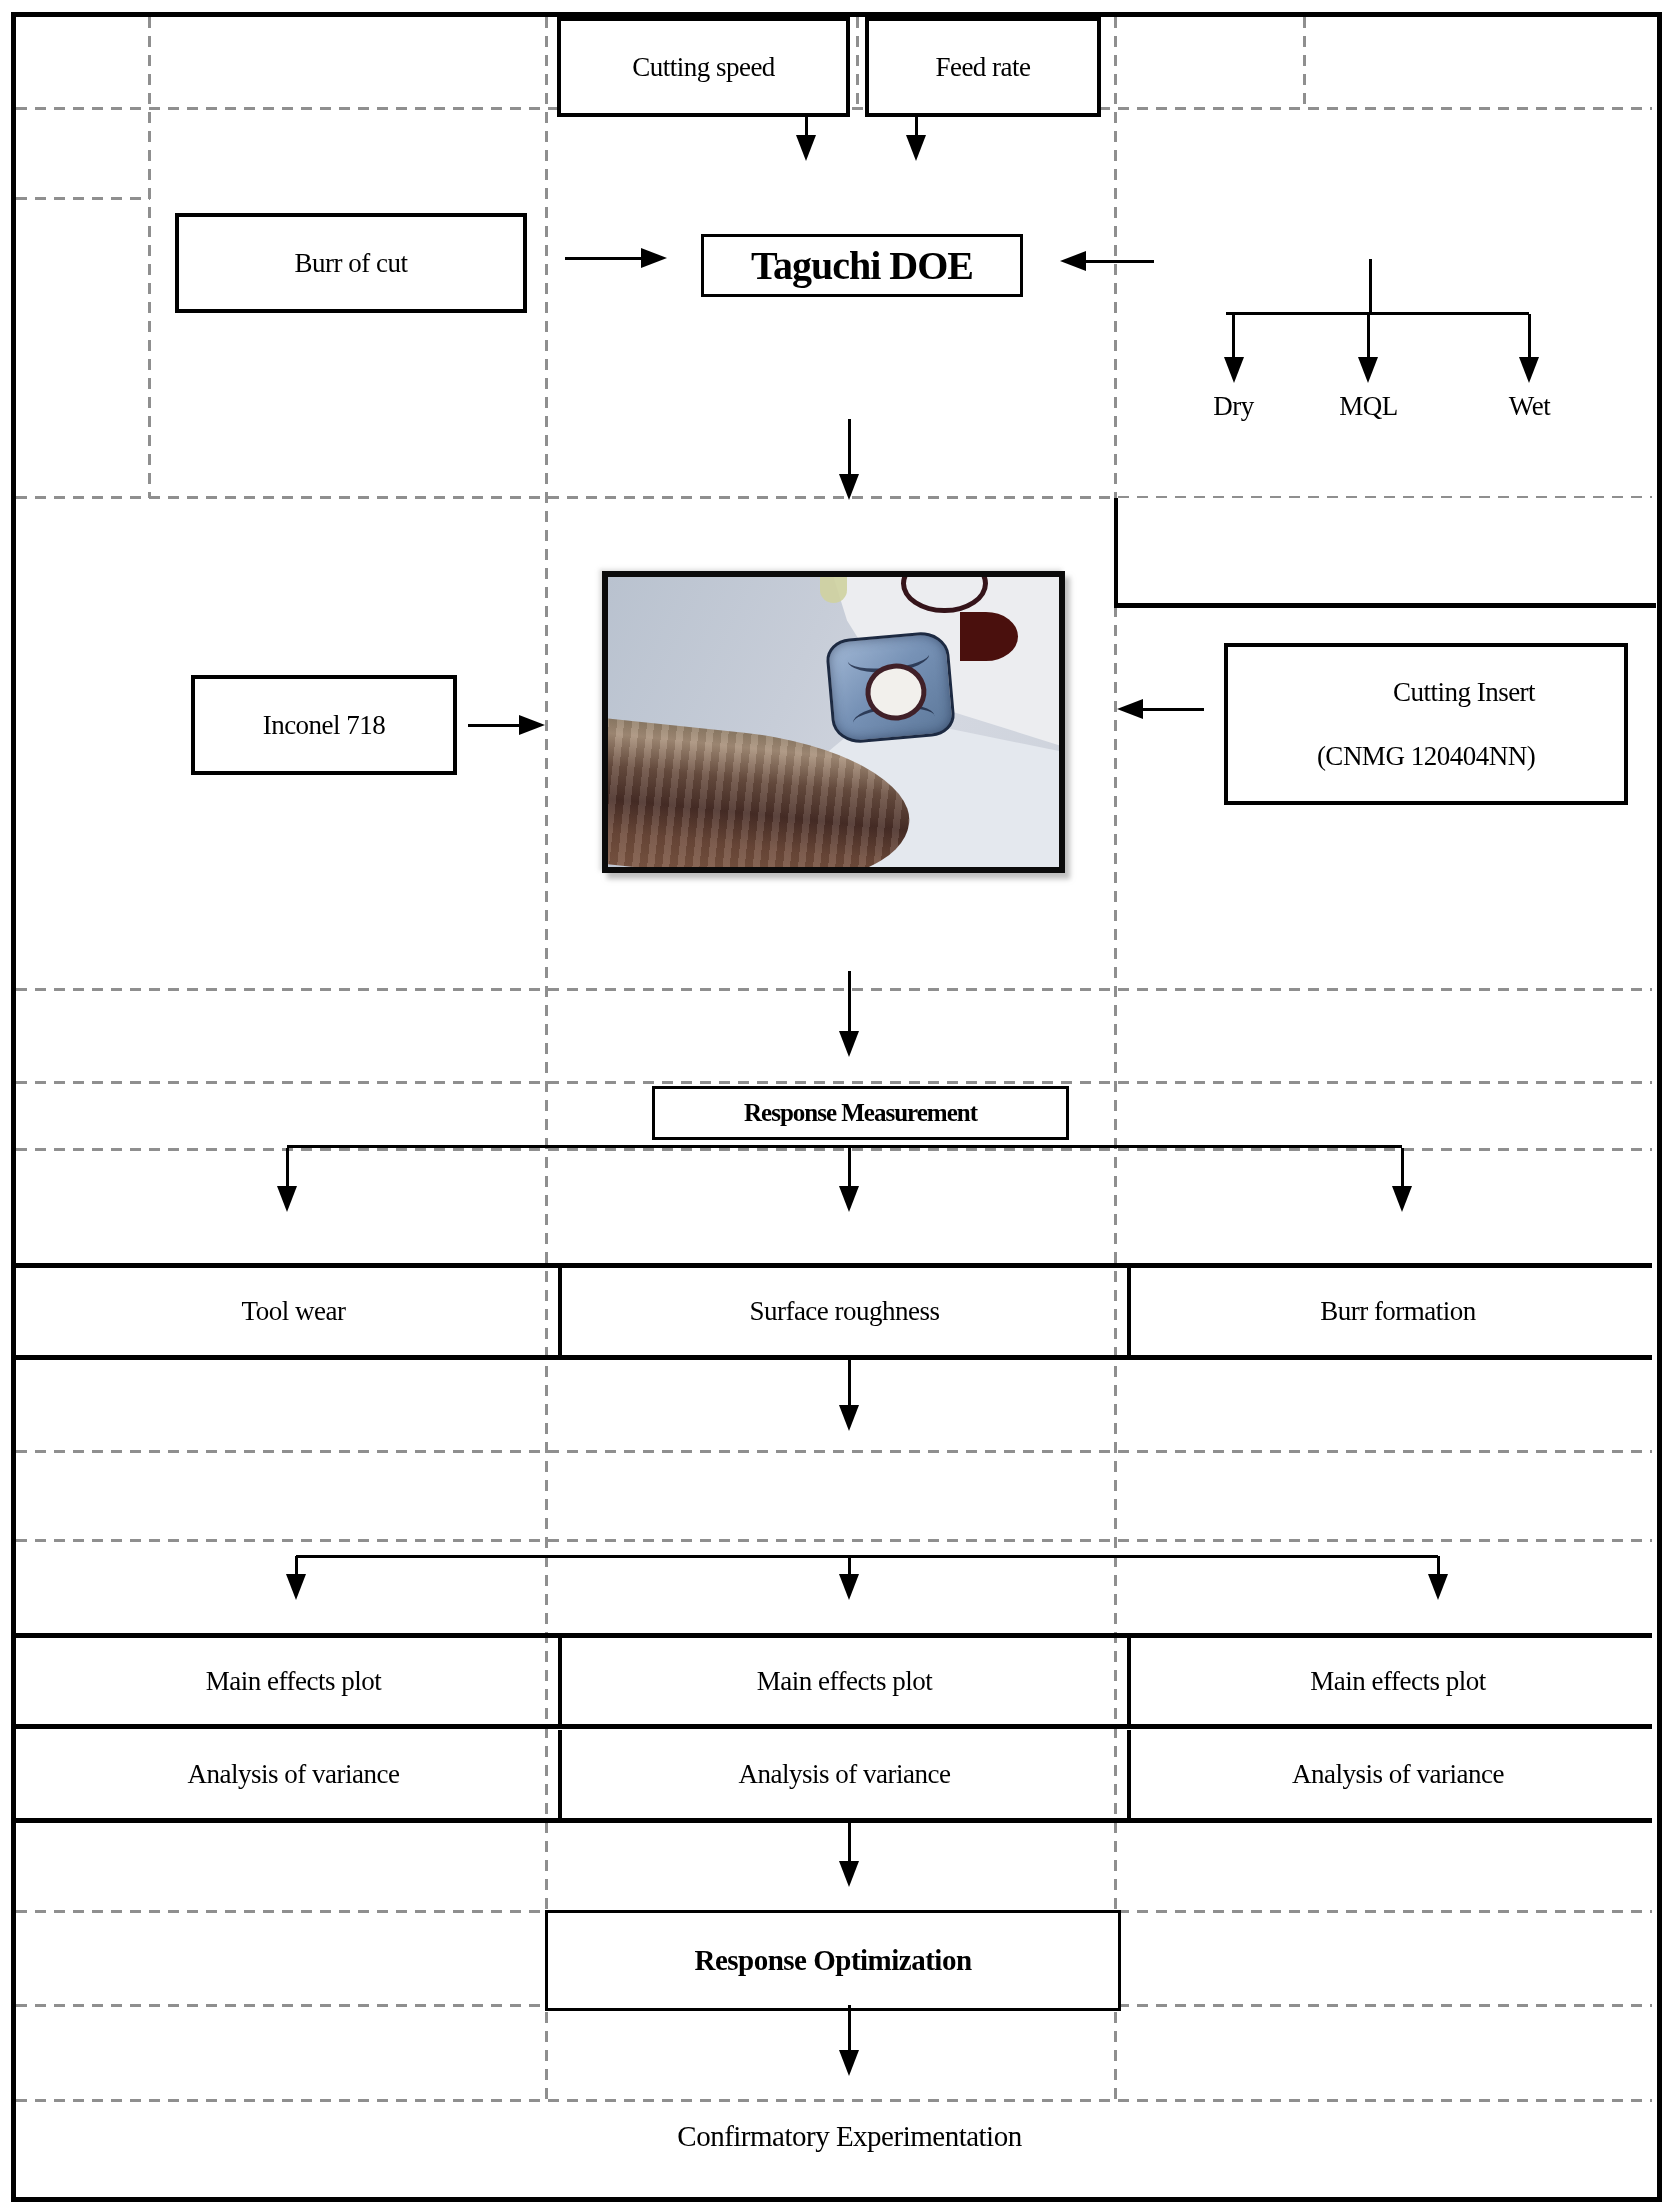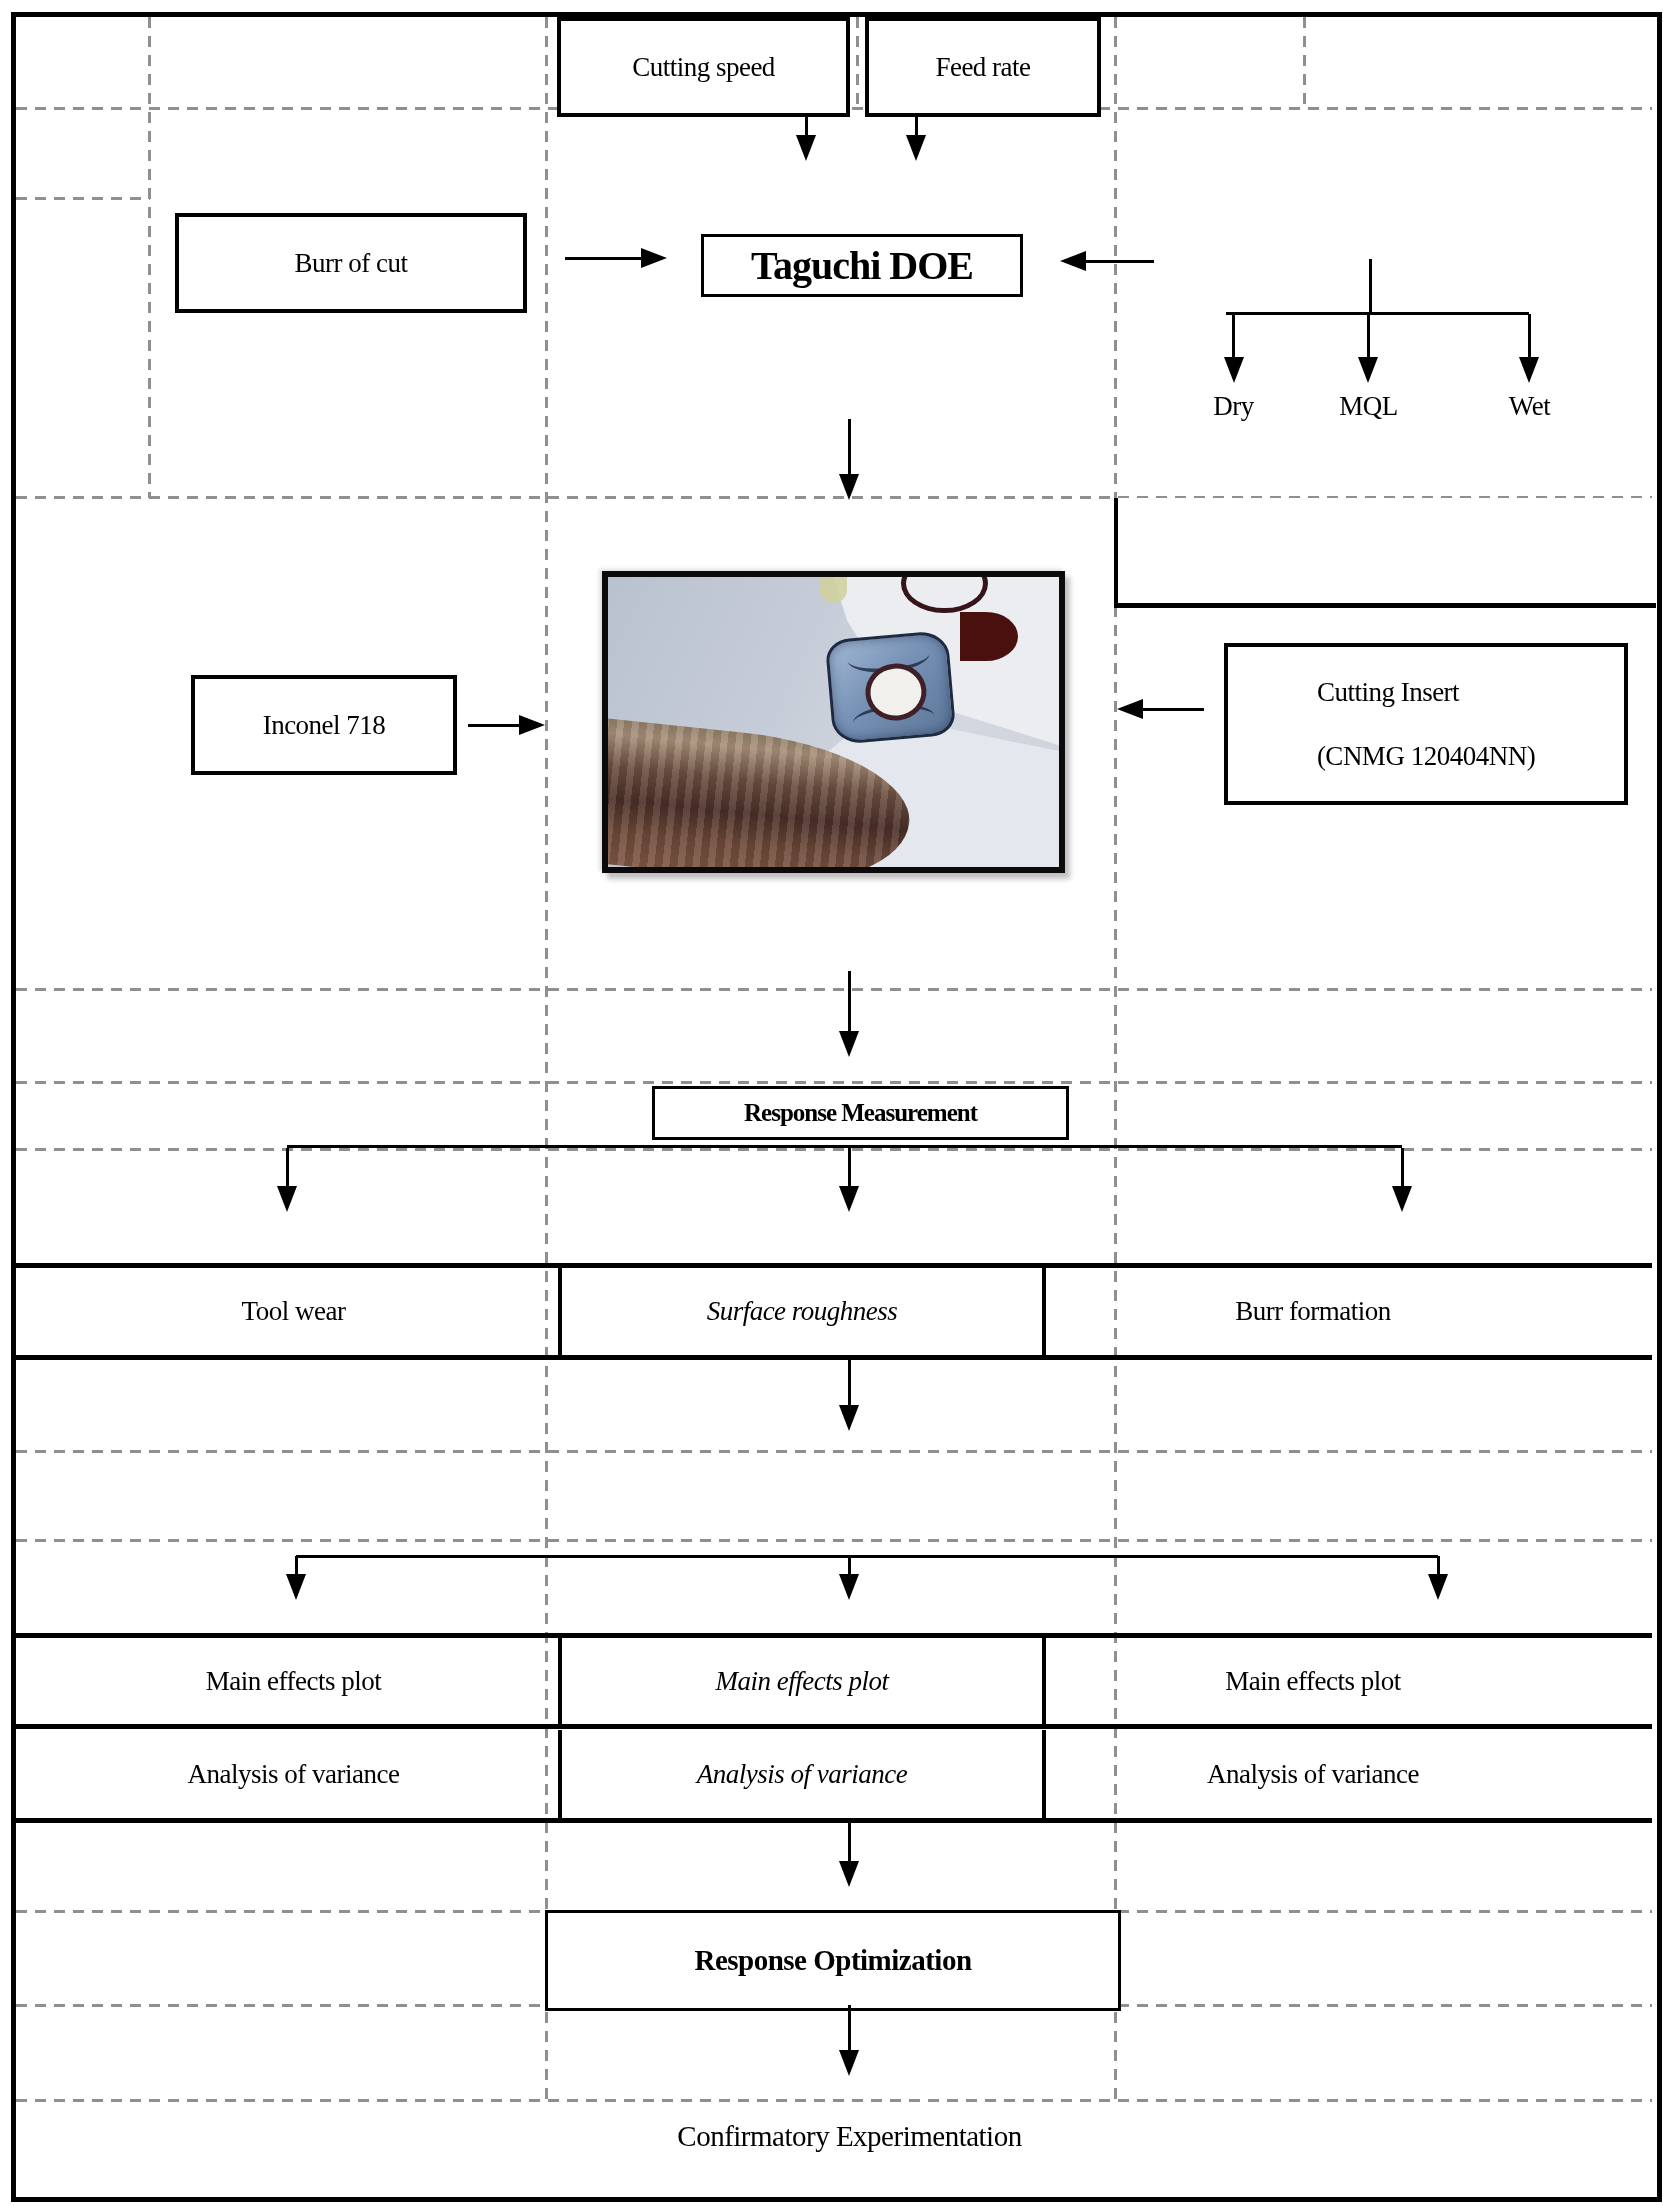--- a/index.html
+++ b/index.html
@@ -4,27 +4,27 @@
 <style>
   html,body{margin:0;padding:0;background:#fff;}
   body{font-family:"Liberation Serif","DejaVu Serif",serif;color:#000;}
   #canvas{position:relative;width:1664px;height:2205px;background:#ffffff;overflow:hidden;}
   .frame{position:absolute;left:11px;top:12px;width:1641px;height:2180px;border:5px solid #000;z-index:5;pointer-events:none;}
   
   .hd{position:absolute;height:2.5px;z-index:1;background:repeating-linear-gradient(90deg,#8f8f8f 0,#8f8f8f 11px,transparent 11px,transparent 19px);}
   .vd{position:absolute;width:2.5px;z-index:1;background:repeating-linear-gradient(180deg,#8f8f8f 0,#8f8f8f 11px,transparent 11px,transparent 19px);}
   .sl{position:absolute;background:#000;z-index:2;}
   
-  .box{position:absolute;background:#fff;border:4px solid #000;display:flex;align-items:center;justify-content:center;text-align:left;font-size:27px;z-index:3;letter-spacing:-0.5px;}
+  .box{position:absolute;background:#fff;border:4px solid #000;display:flex;align-items:center;justify-content:center;text-align:right;font-size:27px;z-index:3;letter-spacing:-0.5px;}
   .bold{font-weight:bold;}
   
   .trow{position:absolute;left:16px;width:1636px;display:flex;z-index:3;box-sizing:border-box;}
   .cell{flex:none;display:flex;align-items:center;justify-content:center;font-size:27px;letter-spacing:-0.5px;box-sizing:border-box;}
   .cell.c1{width:529px;margin-left:13px;}
-  .cell.c2{width:484px;border-left:4.5px solid #000;font-style:italic;}
+  .cell.c2{width:569px;border-left:4.5px solid #000;}
   .cell.c3{width:538px;border-left:4.5px solid #000;}
   
   .stemv{position:absolute;width:3px;background:#000;z-index:4;}
   .stemh{position:absolute;height:3px;background:#000;z-index:4;}
   .head{position:absolute;width:0;height:0;z-index:4;}
   .head.down{border-left:10.4px solid transparent;border-right:10.4px solid transparent;border-top:26px solid #000;}
   .head.right{border-top:10.4px solid transparent;border-bottom:10.4px solid transparent;border-left:26px solid #000;}
   .head.left{border-top:10.4px solid transparent;border-bottom:10.4px solid transparent;border-right:26px solid #000;}
   .lbl{position:absolute;text-align:center;font-size:27px;z-index:3;letter-spacing:-0.5px;}
   

